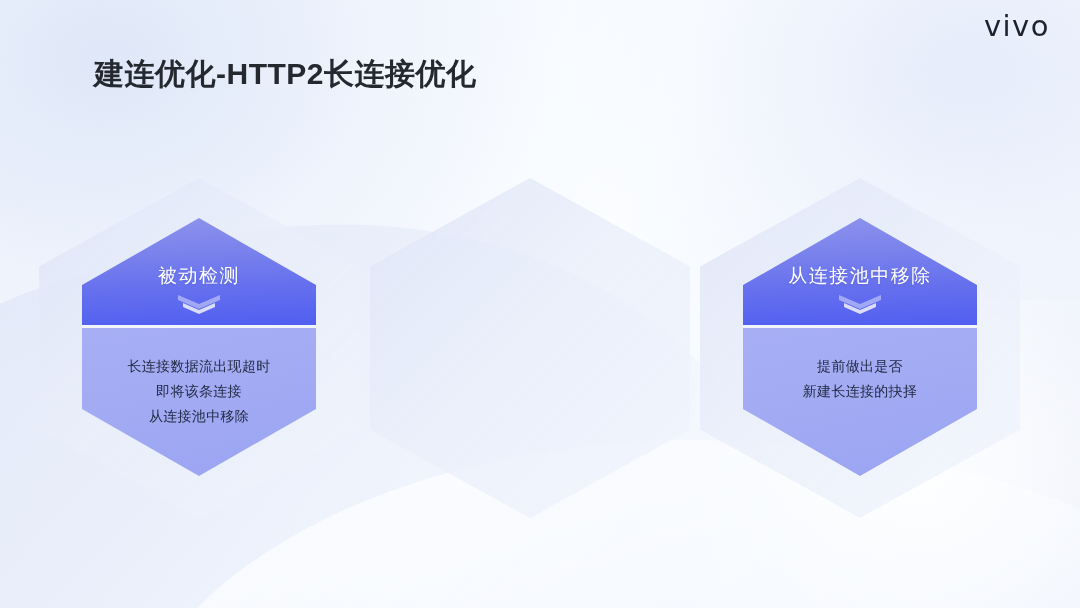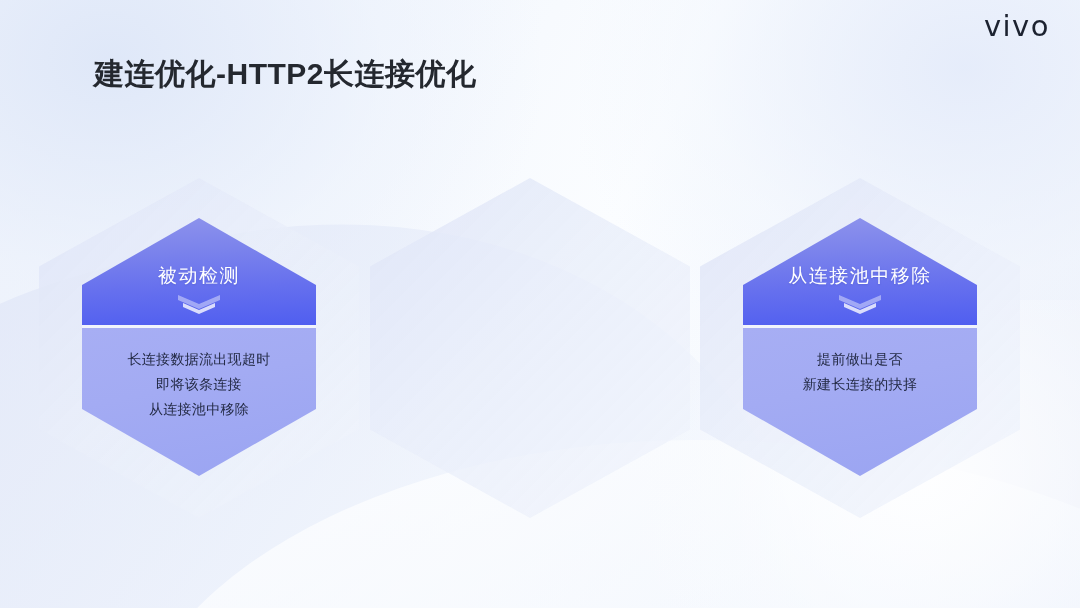--- a/index.html
+++ b/index.html
@@ -157,21 +157,21 @@
     display: block;
   }
 
   .hex-body {
     flex: 1;
     background: linear-gradient(168deg, #a7aef4 0%, #a3abf3 40%, #9aa4f2 100%);
     display: flex;
     flex-direction: column;
     align-items: center;
     justify-content: flex-start;
-    padding-top: 19px;
+    padding-top: 26px;
     box-sizing: border-box;
   }
   .hex-line {
     color: #232a45;
     font-size: 14px;
     line-height: 25px;
     letter-spacing: .3px;
     white-space: nowrap;
   }
 </style>

